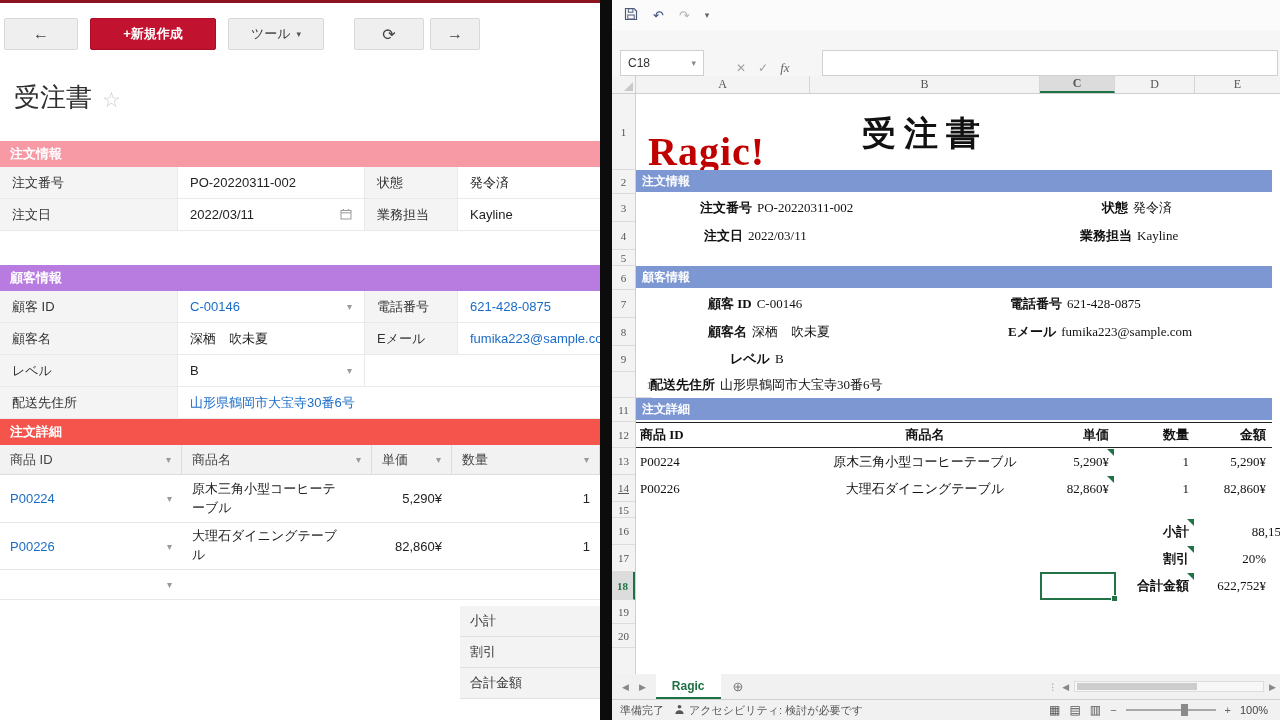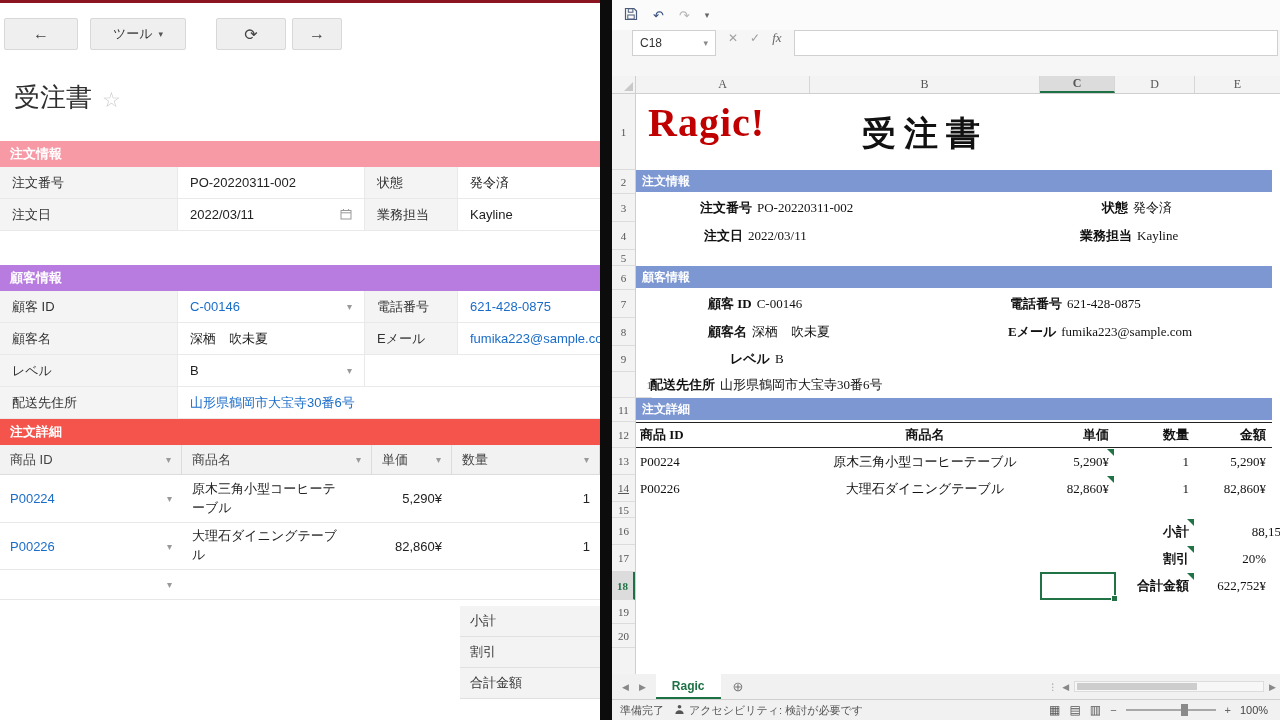--- a/index.html
+++ b/index.html
@@ -40,21 +40,21 @@
 .rt2{justify-content:flex-end !important;color:#222}
 .sum{position:absolute;right:0;top:606px;width:140px;font-size:13px}
 .sumrow{height:31px;background:#f3f3f3;border-bottom:1px solid #e0e0e0;display:flex;align-items:center;padding-left:10px;color:#333}
 
 .divider{width:12px;background:#0c0c0c}
 
 .rp{flex:1;display:flex;flex-direction:column;background:#fff;position:relative;overflow:hidden}
 .qat{height:30px;display:flex;align-items:center;gap:15px;padding-left:12px;background:#fbfbfb;font-size:13px;color:#444}
 .qat .dis{color:#b5b5b5}
 .qat .sm{font-size:9px;color:#666}
-.fbar{height:46px;background:#f6f6f6;display:flex;align-items:flex-start;padding:0 2px 0 20px;gap:2px}
+.fbar{height:46px;background:#f6f6f6;display:flex;align-items:flex-end;padding:0 2px 0 8px;gap:22px}
 .namebox{width:84px;height:26px;background:#fff;border:1px solid #d0d0d0;display:flex;align-items:center;padding:0 7px;font-size:12px;color:#333;gap:6px}
 .namebox .nbc{margin-left:auto;font-size:9px;color:#888}
 .fxg{display:flex;gap:12px;color:#a0a0a0;font-size:12px;align-items:center;padding:0 10px}
 .fxi{font-family:"Liberation Serif",serif;font-style:italic;color:#666;font-size:13px}
 .finput{flex:1;height:26px;background:#fff;border:1px solid #d0d0d0}
 .colhdr{height:18px;display:flex;background:#f3f3f3;border-bottom:1px solid #cfcfcf;font-family:"Liberation Serif",serif;font-size:12px;color:#555}
 .corner{width:24px;border-right:1px solid #cfcfcf;position:relative}
 .corner:after{content:"";position:absolute;right:2px;bottom:2px;border-left:9px solid transparent;border-bottom:9px solid #c9c9c9}
 .ch{display:flex;align-items:center;justify-content:center;border-right:1px solid #d6d6d6}
 .chA{width:174px}.chB{width:230px}.chC{width:75px}.chD{width:80px}.chE{flex:1;border-right:none}
@@ -93,20 +93,23 @@
 
 <div id="root">
 
   <div class="lp">
     <div class="topline"></div>
 
     <div class="lp-toolbar">
       <button class="tbtn" style="width:74px;margin-left:2px">
           <span class="arrowg">←</span>
         </button>
+      <button class="tbtn red" style="width:126px;margin-left:12px">
+          <span>+新規作成</span>
+        </button>
       <button class="tbtn" style="width:96px;margin-left:12px">
           <span>ツール</span>
           <span class="bicaret">▾</span>
         </button>
       <button class="tbtn" style="width:70px;margin-left:30px">
           <span class="arrowg">⟳</span>
         </button>
       <button class="tbtn" style="width:50px;margin-left:6px">
           <span class="arrowg">→</span>
         </button>
@@ -289,21 +292,21 @@
           <div class="rn" style="height: 27px;">13</div>
           <div class="rn" style="height: 27px; text-decoration: underline;">14</div>
           <div class="rn" style="height: 16px;">15</div>
           <div class="rn" style="height: 27px;">16</div>
           <div class="rn" style="height: 27px;">17</div>
           <div class="rn sel" style="height: 28px;">18</div>
           <div class="rn" style="height: 24px;">19</div>
           <div class="rn" style="height: 24px;">20</div>
         </div>
 
-      <div class="sc logo" style="left:36px;top:0;height:56px">Ragic!</div>
+      <div class="sc logo" style="left:36px;top:29px;height:56px">Ragic!</div>
       <div class="sc doctitle ctr" style="left:198px;top:12px;width:230px;height:56px">受注書</div>
 
       <div class="band" style="top:76px">注文情報</div>
       <div class="band" style="top:172px">顧客情報</div>
       <div class="band" style="top:304px">注文詳細</div>
 
       <div class="sc" style="left:88px;top:100px;height:28px">
           <span class="b">注文番号</span>
           <span>PO-20220311-002</span>
         </div>

